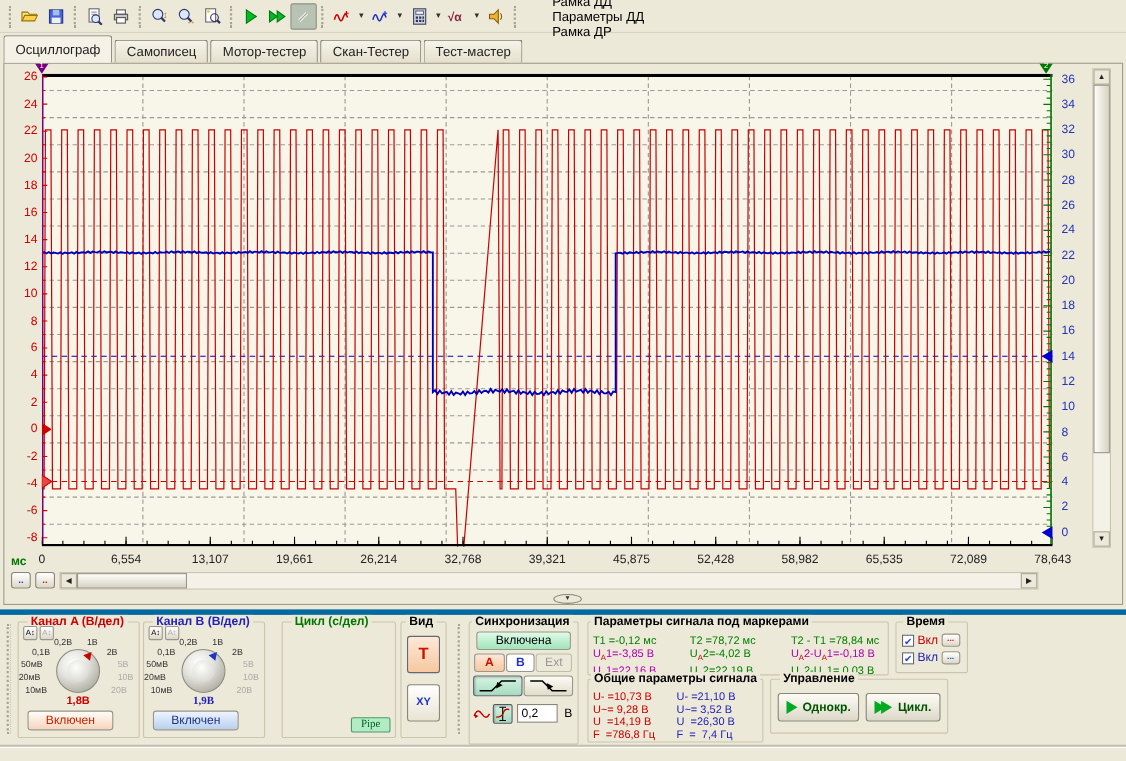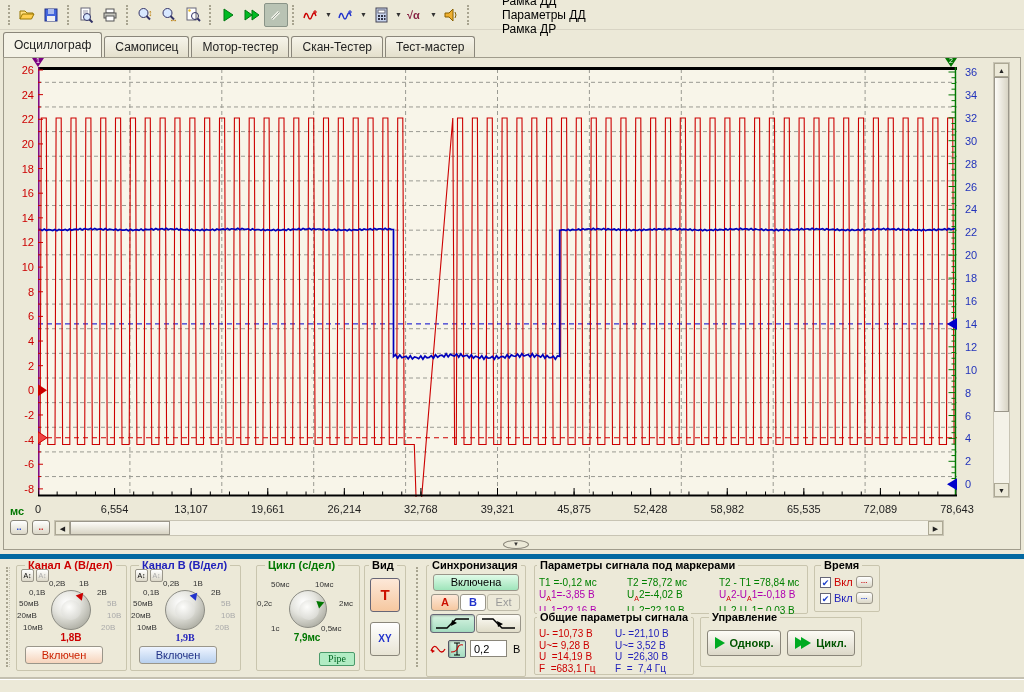--- a/index.html
+++ b/index.html
@@ -586,31 +586,20 @@
       <span class="klab" style="left:2px;top:17px;">50мВ</span>
       <span class="klab" style="left:0px;top:29px;">20мВ</span>
       <span class="klab" style="left:6px;top:41px;">10мВ</span>
       <span class="kval blue" style="left:32px;top:50px;font-family:Liberation Serif, serif;">1,9В</span>
     </div>
     <div class="statebtn b">Включен</div>
   </div>
 
   <div class="group" style="left:256px;top:6px;width:104px;height:106px;">
     <div class="gtitle green">Цикл (с/дел)</div>
-    <div class="knobwrap" style="width:104px;">
-      <div class="knob" style="left:32px;top:8px;width:38px;height:38px;"></div>
-      <div class="kptr" style="left:60px;top:18px;border-bottom:7px solid #007700;transform:rotate(70deg);"></div>
-      <span class="klab" style="left:14px;top:-2px;">50мс</span>
-      <span class="klab" style="left:58px;top:-2px;">10мс</span>
-      <span class="klab" style="left:82px;top:17px;">2мс</span>
-      <span class="klab" style="left:64px;top:42px;">0,5мс</span>
-      <span class="klab" style="left:14px;top:42px;">1с</span>
-      <span class="klab" style="left:0px;top:17px;">0,2с</span>
-      <span class="kval green" style="left:28px;top:50px;">7,9мс</span>
-    </div>
     <div class="pipebtn">Pipe</div>
   </div>
 
   <div class="group" style="left:364px;top:6px;width:42px;height:106px;">
     <div class="gtitle" style="left:4px;">Вид</div>
     <div class="viewbtn t">T</div>
     <div class="viewbtn xy">XY</div>
   </div>
 
   <div class="group" style="left:426px;top:6px;width:100px;height:112px;">
@@ -673,21 +662,21 @@
     </div>
     <div class="frow" style="top:25px;">
       <span class="chk">✔</span>
       <span class="blue">Вкл</span>
       <span class="morebtn" style="color:#2244cc;">...</span>
     </div>
   </div>
 
   <div class="group" style="left:534px;top:58px;width:160px;height:58px;">
     <div class="gtitle" style="left:2px;">Общие параметры сигнала</div>
-    <div class="gpcol red" id="gpa" style="left:4px;"><div>U- =10,73 В</div><div>U~= 9,28 В</div><div>U  =14,19 В</div><div>F  =683,1 Гц</div></div>
+    <div class="gpcol red" id="gpa" style="left:4px;"><div>U- =10,73 В</div><div>U~= 9,28 В</div><div>U  =14,19 В</div><div>F  =786,8 Гц</div></div>
     <div class="gpcol blue" id="gpb" style="left:80px;"><div>U- =21,10 В</div><div>U~= 3,52 В</div><div>U  =26,30 В</div><div>F  =  7,4 Гц</div></div>
   </div>
 
   <div class="group" style="left:700px;top:58px;width:162px;height:50px;">
     <div class="gtitle">Управление</div>
     <div class="mgmtbtn" style="left:6px;width:74px;">
       <span class="ptri"></span>
       <span>Однокр.</span>
     </div>
     <div class="mgmtbtn" style="left:86px;width:68px;">

